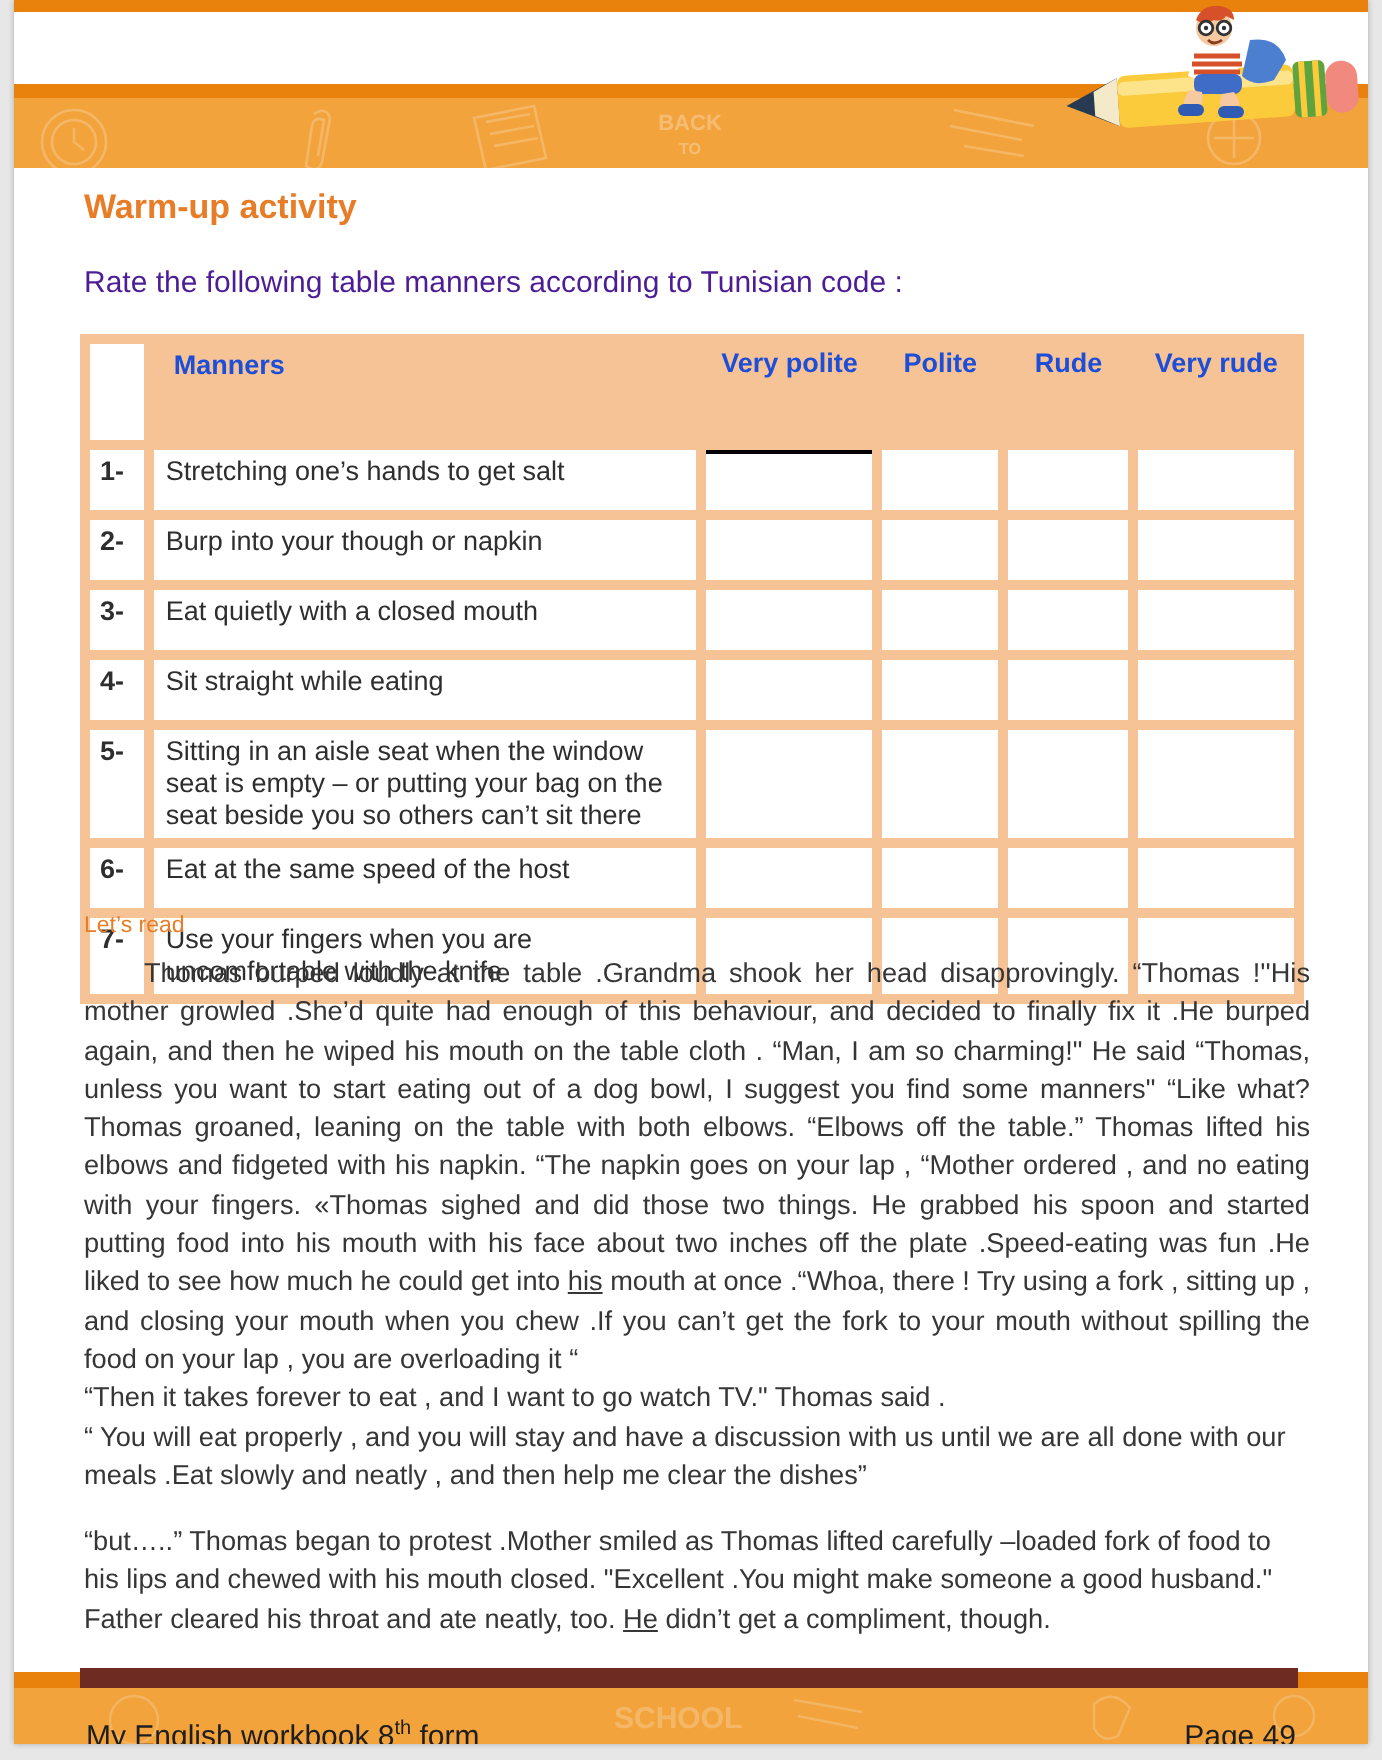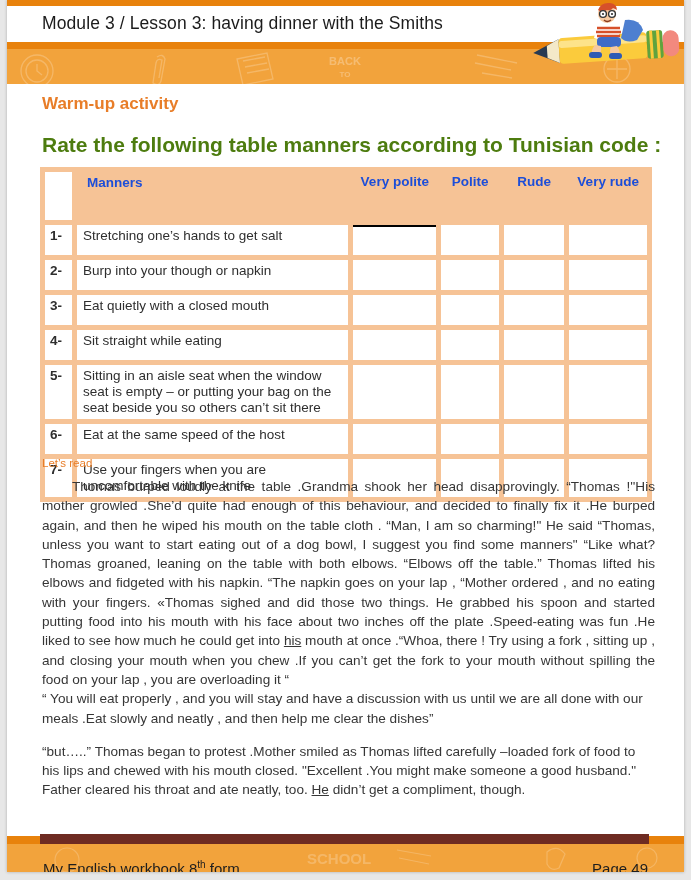--- a/index.html
+++ b/index.html
@@ -22,21 +22,21 @@
   .banner .dark{height:7px;background:#E8820C;}
   .banner .main{height:35px;background:#F2A33C;position:relative;overflow:hidden;}
   .doodles{position:absolute;top:0;left:0;}
   .illustration{position:absolute;top:2px;right:0px;width:155px;height:64px;z-index:6;}
   .warmup-title{
     position:absolute;top:94px;left:35px;
     font-size:17px;font-weight:600;color:#E87D28;
   }
   .instruction{
     position:absolute;top:133px;left:35px;
-    font-size:21px;font-weight:700;color:#4d7c0f;
+    font-size:15px;font-weight:400;color:#4c1d95;
   }
   table.manners{
     position:absolute;top:167px;left:33px;width:612px;
     border-collapse:separate;border-spacing:5px;
     background:#F6C396;table-layout:fixed;
   }
   table.manners td{
     background:#ffffff;vertical-align:top;
     font-size:13.5px;line-height:16px;color:#2e2e2e;
     padding:3px 6px;
@@ -74,21 +74,20 @@
   .footer-inner sup{font-size:10px;line-height:0;}
   svg text{font-family:"Liberation Sans", sans-serif;}
 </style>
 </head>
 <body>
 
 <div class="page">
 
   <div class="top-strip"></div>
 
-  <div class="module-title">Module 3 / Lesson 3: having dinner with the Smiths</div>
 
   <div class="banner">
     <div class="dark"></div>
     <div class="main">
       <svg class="doodles" width="677" height="35" viewBox="0 0 677 35">
         <g stroke="#ffffff" stroke-width="1.3" fill="none" opacity="0.22">
           <circle cx="30" cy="22" r="16"></circle>
           <circle cx="30" cy="22" r="11"></circle>
           <path d="M30 15 v7 l5 4"></path>
           <path d="M150 8 q6 -4 8 2 l-4 22 q-2 6 -8 2 l3 -20 q1 -5 6 -3 l-3 18"></path>
@@ -213,20 +212,21 @@
       <td class="rate"></td>
       <td class="rate"></td>
     </tr>
   </tbody>
     </table>
 
   <div class="lets-read">Let’s read</div>
 
   <div class="passage">
     <p class="p1"><span>Thomas burped loudly at the table .Grandma shook her head disapprovingly. “Thomas !''His mother growled  .She’d quite had enough of this behaviour, and decided to finally fix it .He burped again, and then he wiped his mouth on the table cloth . “Man, I am so charming!" He said “Thomas, unless you want to start eating out of a dog bowl, I suggest you find some manners" “Like what? Thomas groaned, leaning on the table with both elbows. “Elbows off the table.” Thomas lifted his elbows and fidgeted with his napkin. “The napkin goes on your lap , “Mother ordered , and no eating with your fingers. «Thomas sighed and did those two things. He grabbed his spoon and started putting  food into his mouth with his face about two inches off the plate .Speed-eating was fun .He liked to see how much he could get into </span><span class="u">his</span><span> mouth at once .“Whoa, there ! Try using a fork , sitting up , and closing your mouth when you chew .If you can’t get the fork to your mouth without spilling the food on your lap , you are overloading it “</span></p>
+    <p class="p2">“Then it takes forever to eat , and I want to go watch TV." Thomas said .</p>
     <p class="p3">“ You will eat properly , and you will stay and have a discussion with  us until we are all done with our meals .Eat slowly and neatly , and then help me clear the dishes”</p>
     <p class="p4"><span>“but…..” Thomas began to protest .Mother smiled as Thomas lifted carefully –loaded fork of food to his lips and chewed with his mouth closed. "Excellent .You might make someone a good husband." Father cleared his throat and ate neatly, too. </span><span class="u">He</span><span> didn’t get a compliment, though.</span></p>
   </div>
 
   <div class="footer-darkstrip"></div>
   <div class="footer-maroon"></div>
   <div class="footer-banner">
     <svg class="doodles" width="677" height="28" viewBox="0 0 677 28">
       <g stroke="#ffffff" stroke-width="1.2" fill="none" opacity="0.2">
         <circle cx="60" cy="16" r="12"></circle>

